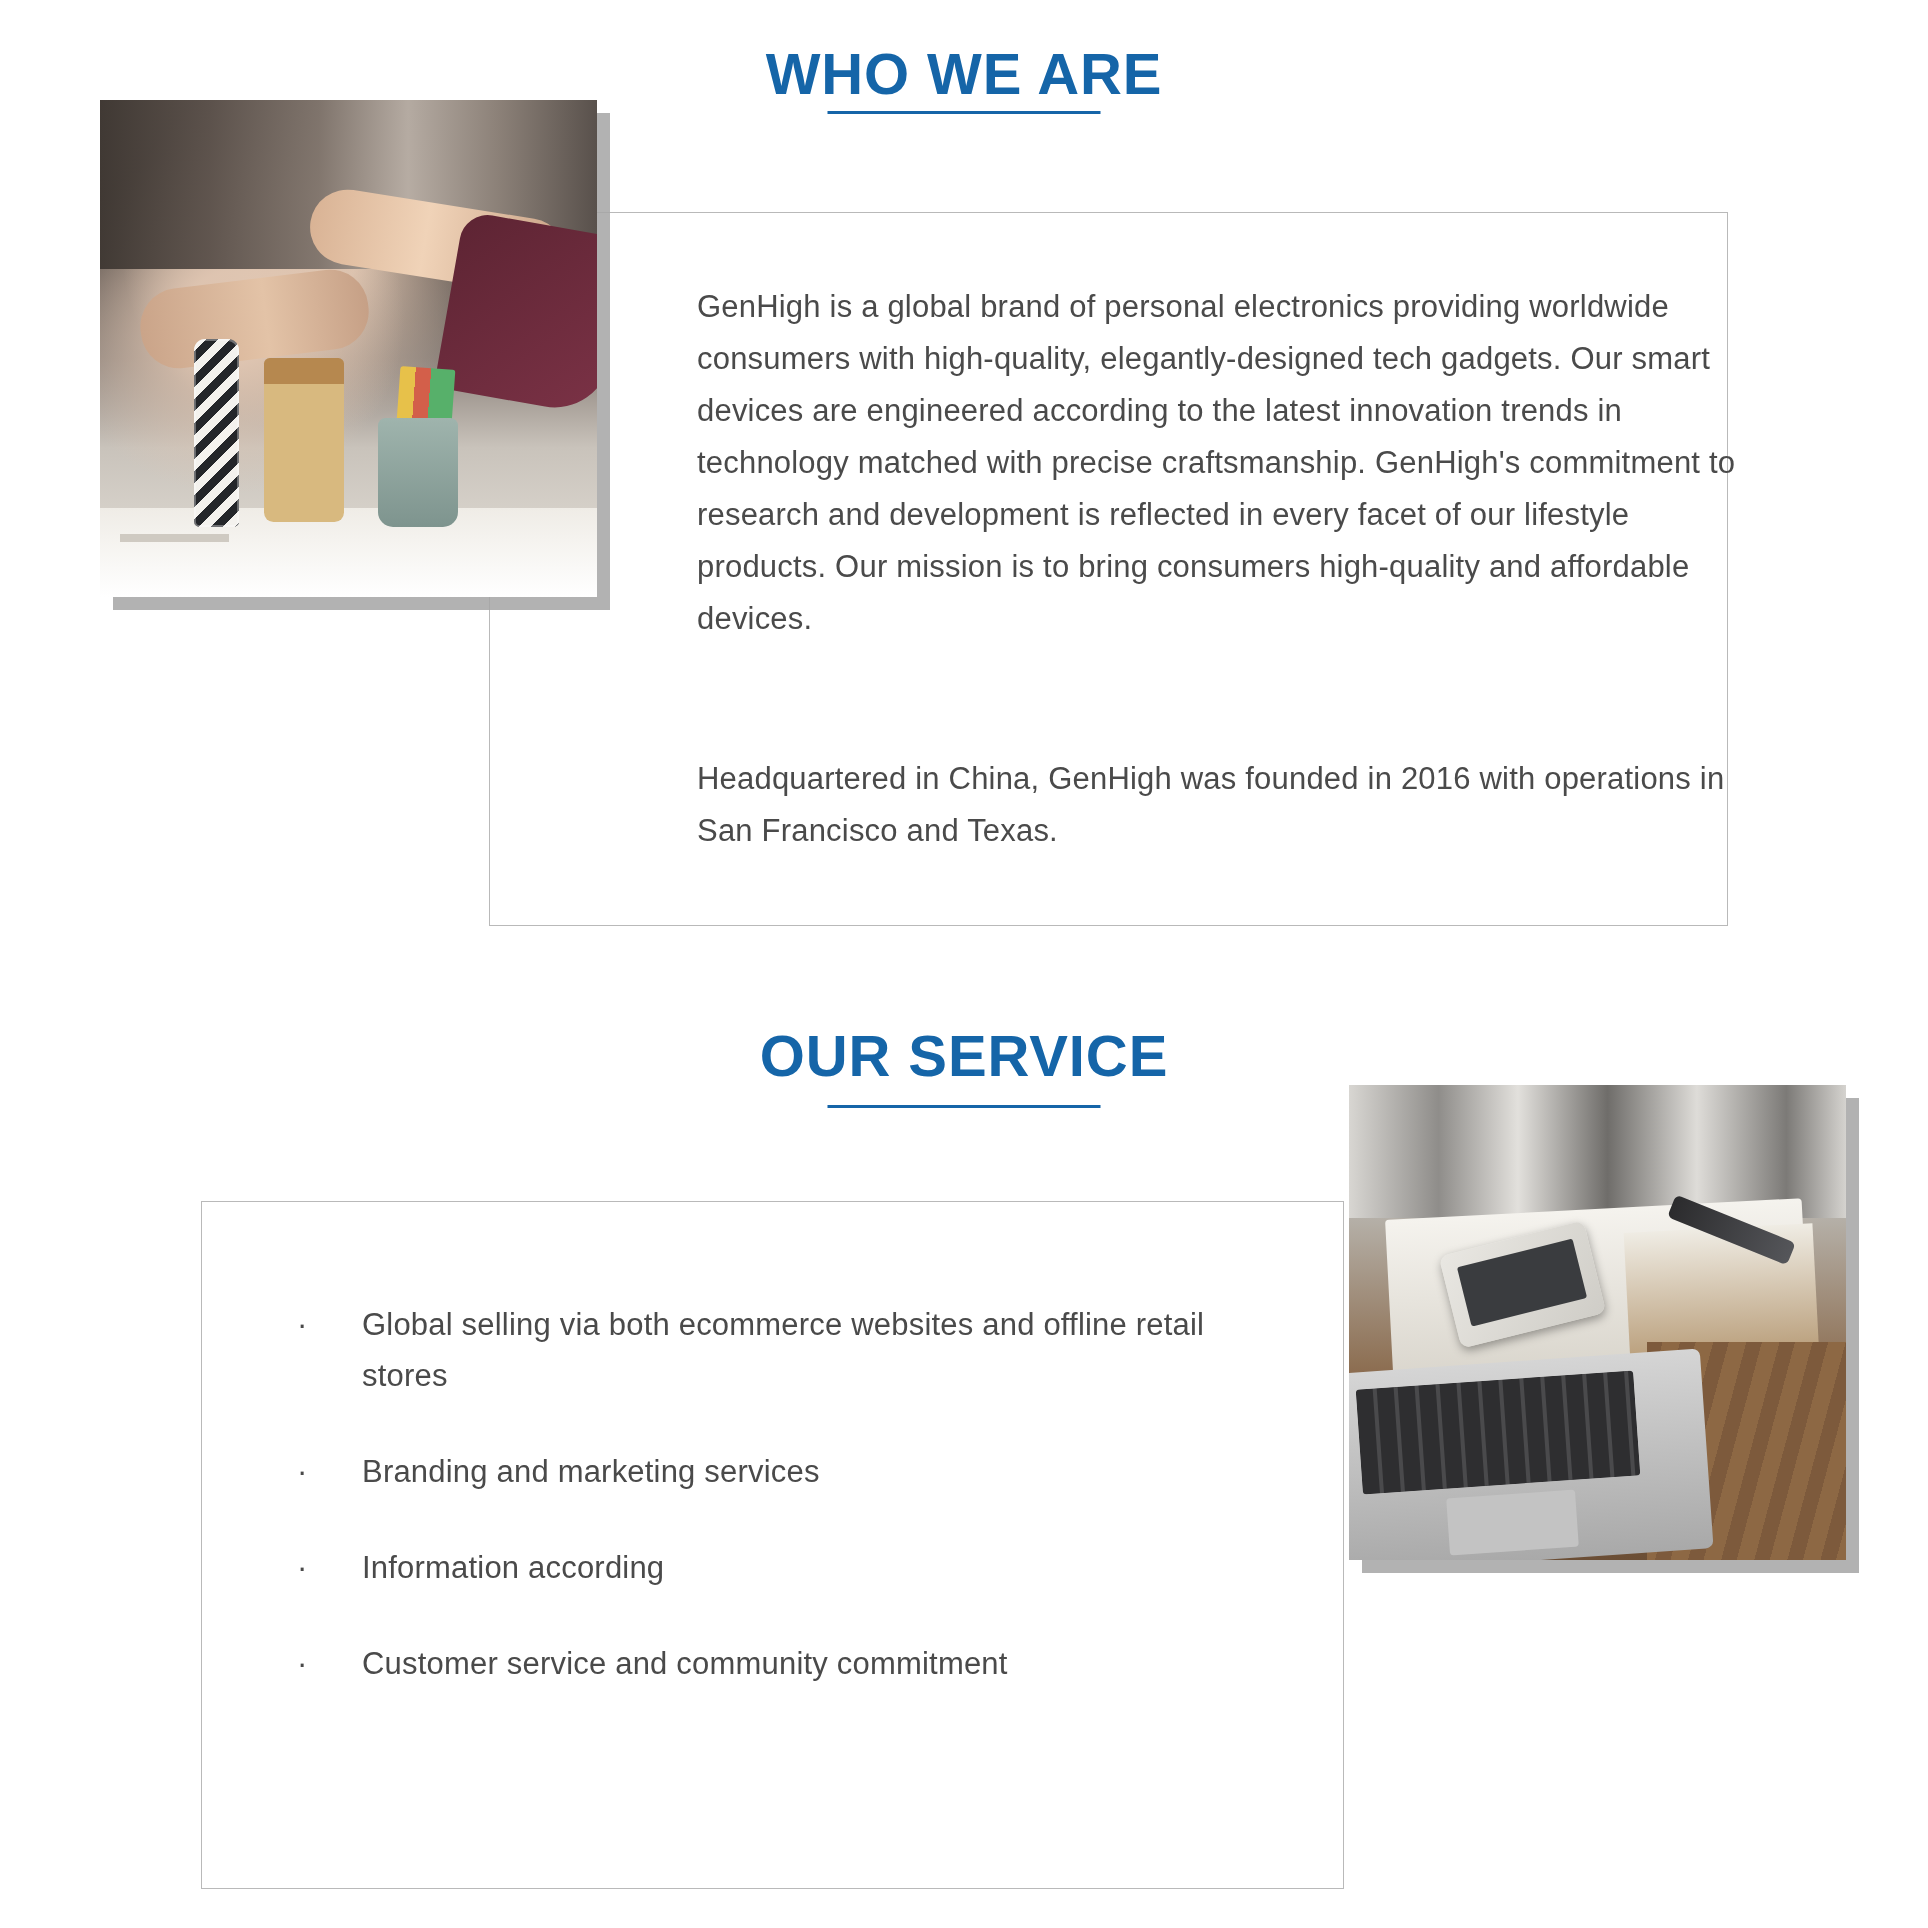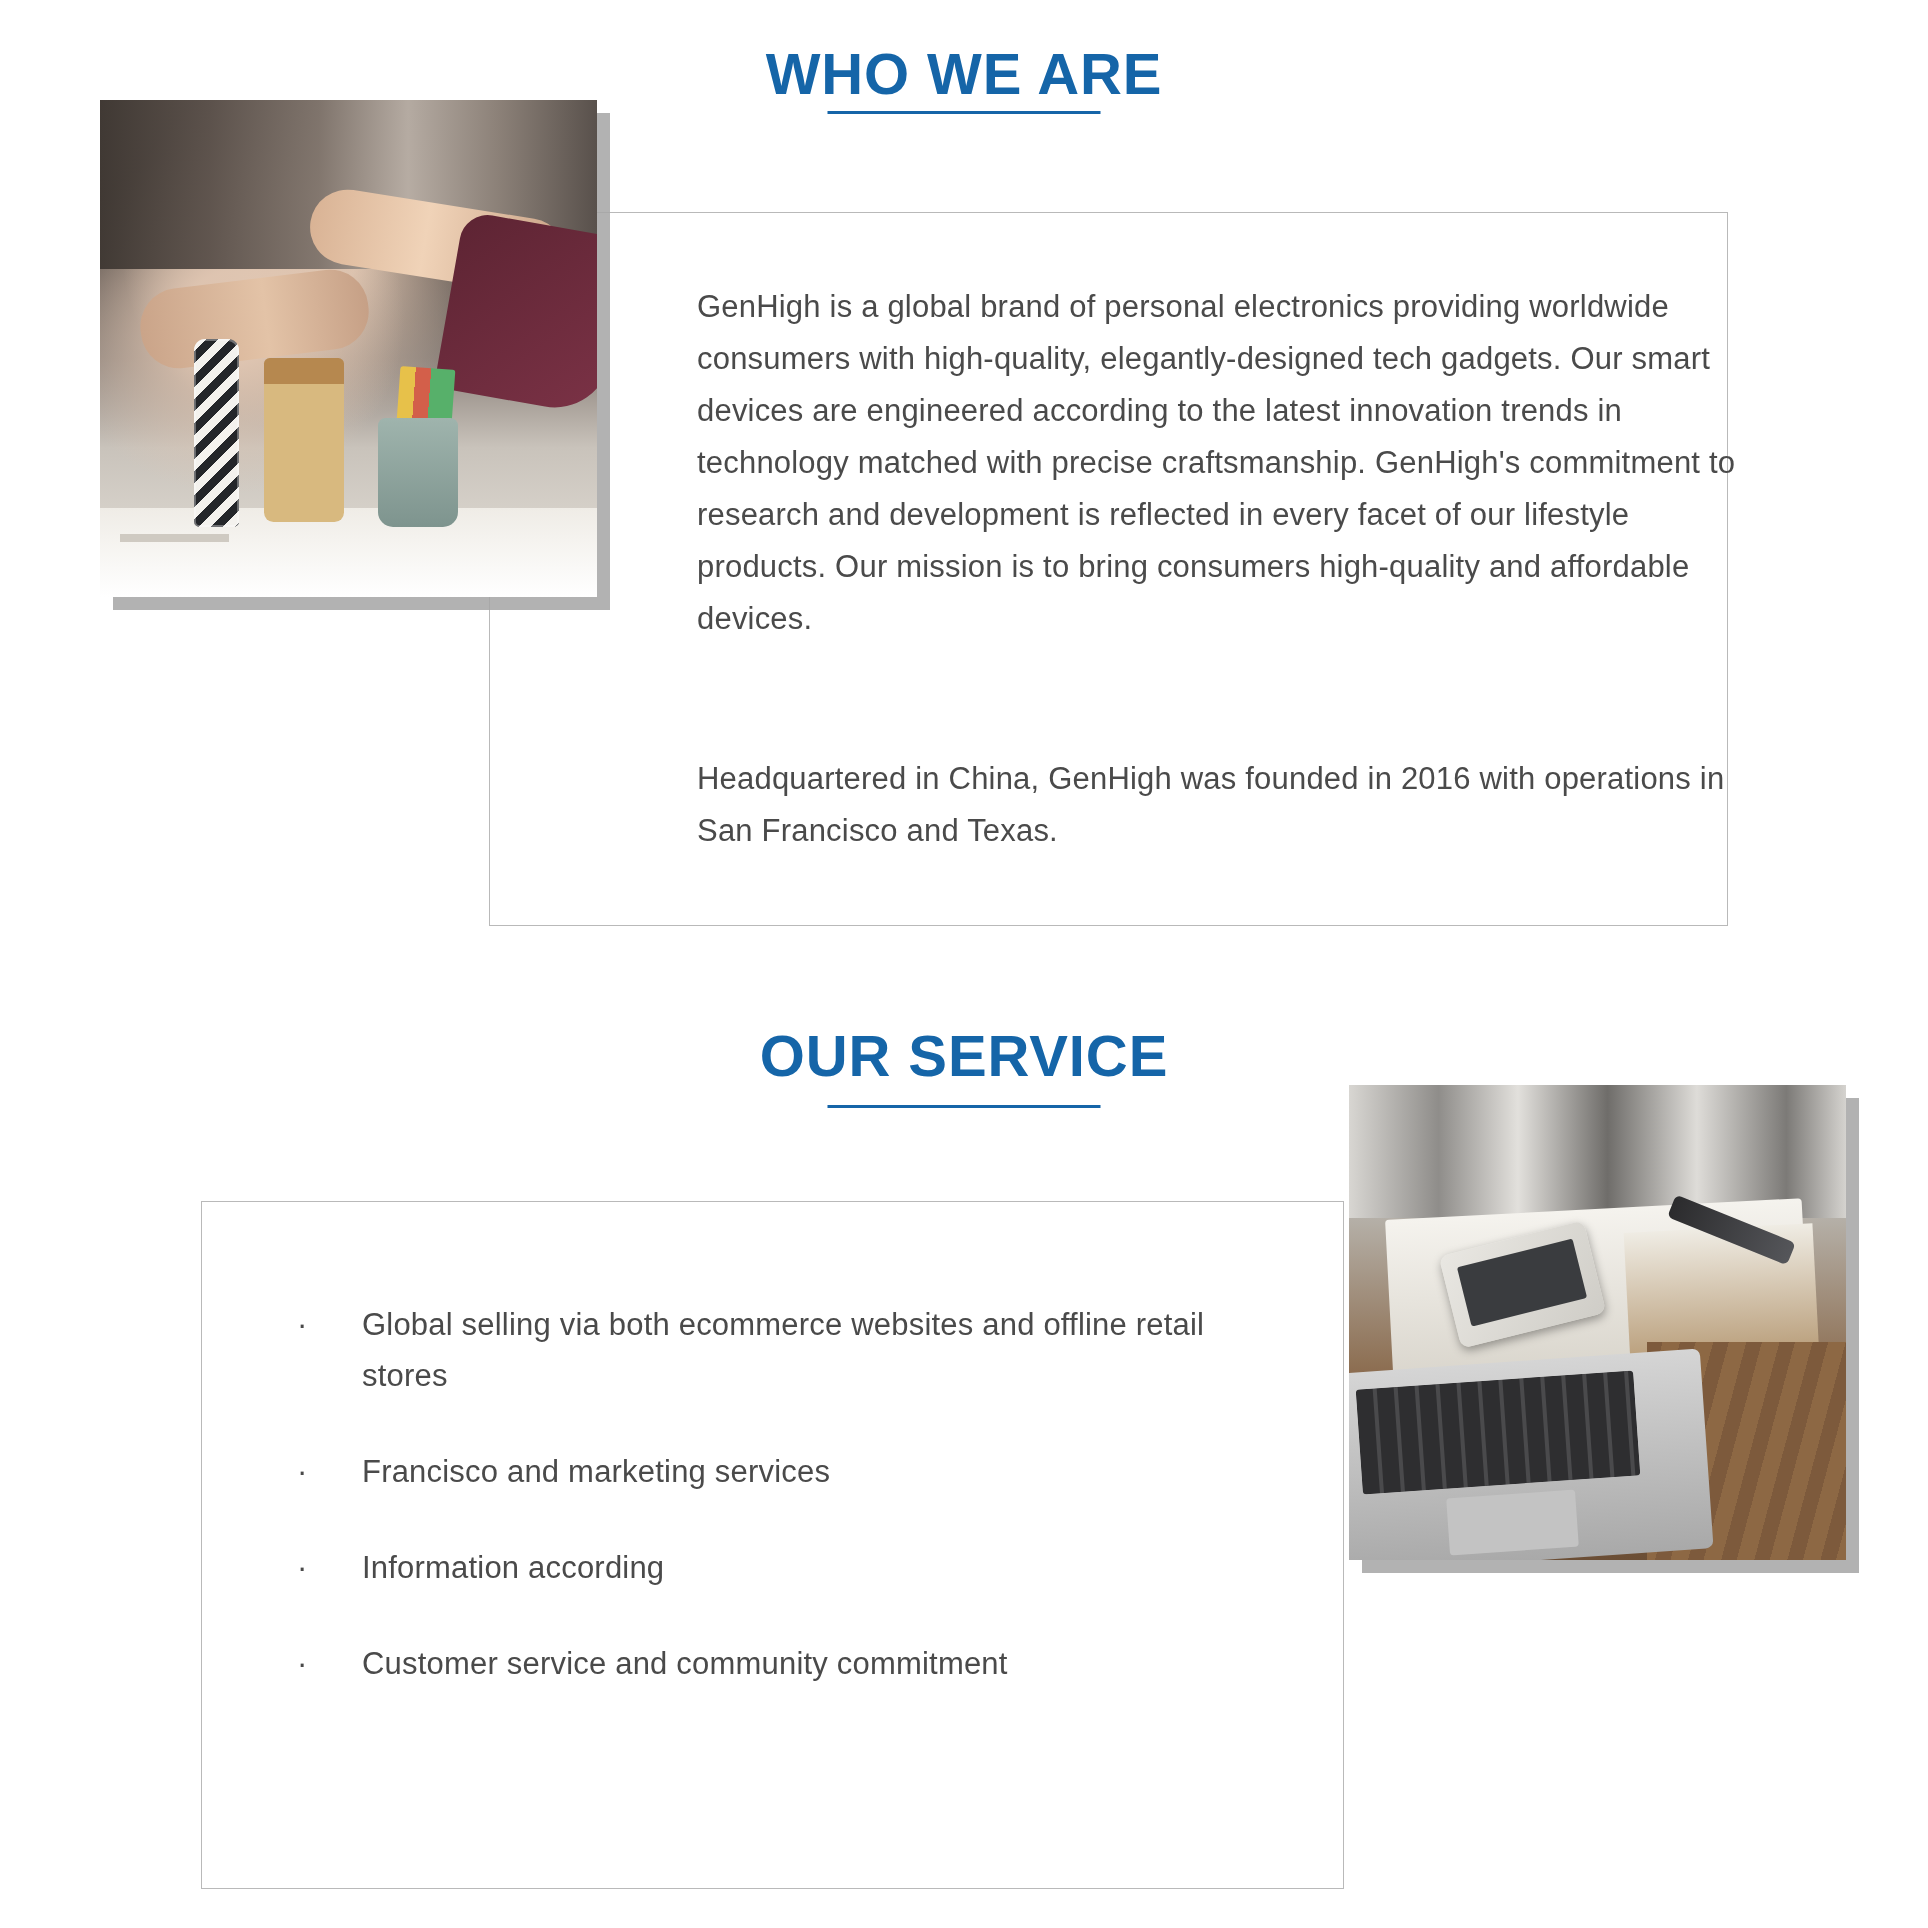--- a/index.html
+++ b/index.html
@@ -281,21 +281,21 @@
     <div class="trackpad"></div>
   </div>
 
   <ul id="service-list">
     <li>
       <span class="dot">·</span>
       <span>Global selling via both ecommerce websites and offline retail stores</span>
     </li>
     <li>
       <span class="dot">·</span>
-      <span>Francisco and marketing services</span>
+      <span>Branding and marketing services</span>
     </li>
     <li>
       <span class="dot">·</span>
       <span>Information according</span>
     </li>
     <li>
       <span class="dot">·</span>
       <span>Customer service and community commitment</span>
     </li>
   </ul>

